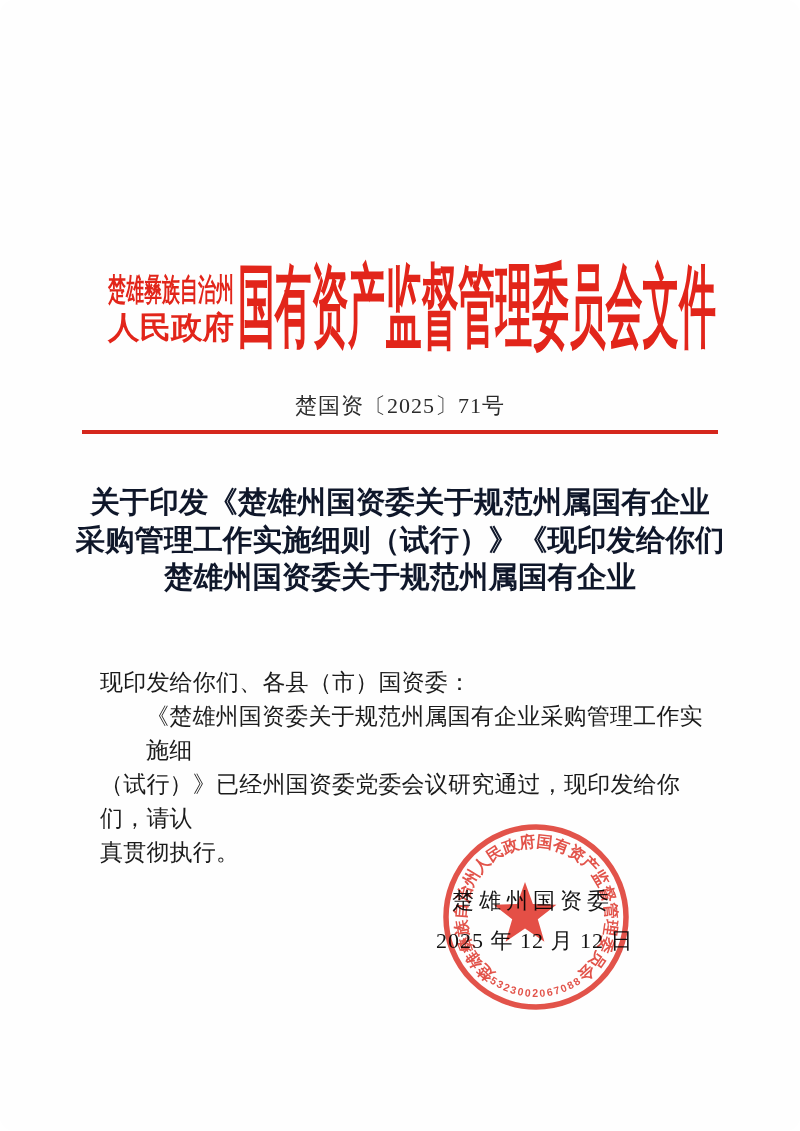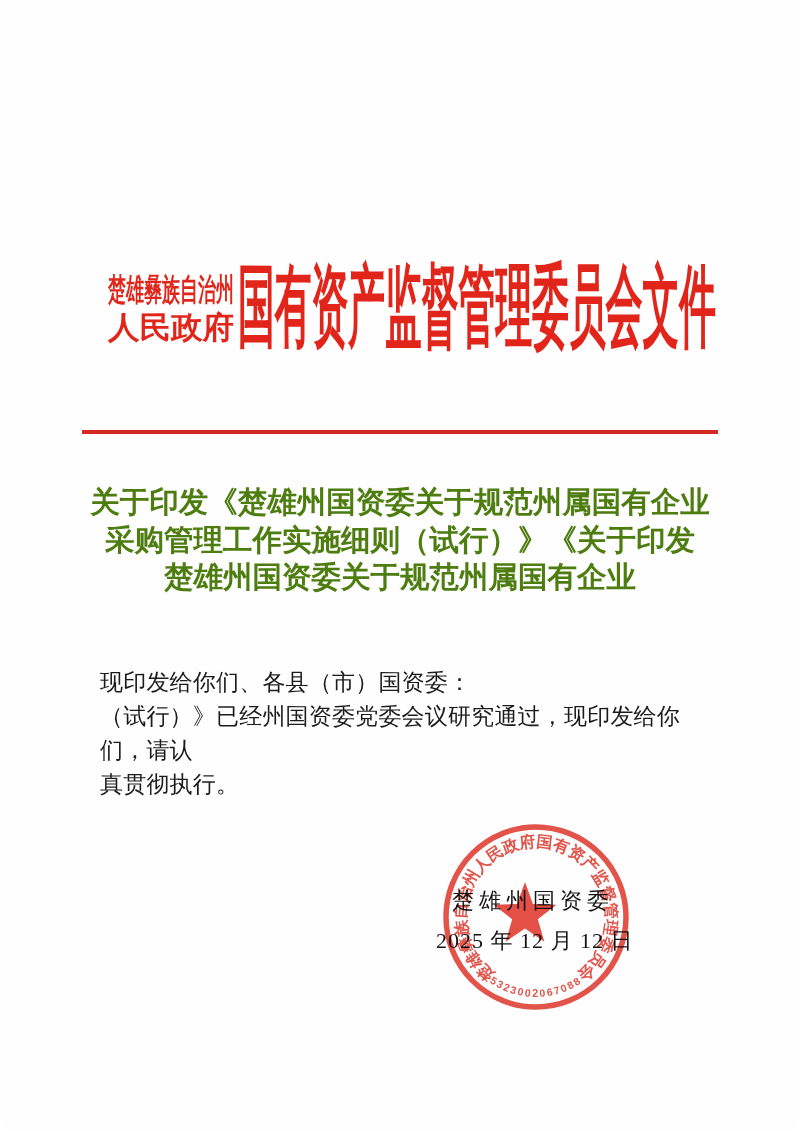--- a/index.html
+++ b/index.html
@@ -15,21 +15,21 @@
   
   .doc-number{
     position:absolute;left:0;top:391px;width:100%;text-align:center;
     font-size:22px;letter-spacing:1px;color:#2b2b2b;
   }
   
   .red-rule{position:absolute;left:82px;top:430px;width:636px;height:4px;background:#d5271d;}
   
   .doc-title{
     position:absolute;left:50px;top:484px;width:700px;text-align:center;
-    font-weight:bold;font-size:29.5px;line-height:37.6px;color:#4d7c0f;
+    font-weight:bold;font-size:29.5px;line-height:37.6px;color:#0f172a;
   }
   
   .doc-body{
     position:absolute;left:100px;top:666px;width:618px;
     font-size:23px;line-height:34px;color:#1b1b1b;letter-spacing:0.2px;
   }
   .doc-body .indent{padding-left:46px;}
   
   .sig-org{
     position:absolute;left:452px;top:886px;font-size:22px;letter-spacing:5px;color:#141414;
@@ -53,31 +53,33 @@
 <body>
 
 <div class="page">
 
   <svg class="banner" viewBox="0 0 620 104" xmlns="http://www.w3.org/2000/svg">
     <text class="hdr-small" x="8" y="50" textLength="126" lengthAdjust="spacingAndGlyphs">楚雄彝族自治州</text>
     <text class="hdr-small" x="8" y="88" textLength="126" lengthAdjust="spacingAndGlyphs">人民政府</text>
     <text class="hdr-big" x="138" y="87" textLength="478" lengthAdjust="spacingAndGlyphs">国有资产监督管理委员会文件</text>
   </svg>
 
+  <div class="doc-number">楚国资〔2025〕71号</div>
 
   <div class="red-rule"></div>
 
   <div class="doc-title">
     <div>关于印发《楚雄州国资委关于规范州属国有企业</div>
-    <div>采购管理工作实施细则（试行）》《关于印发</div>
+    <div>采购管理工作实施细则（试行）》《现印发给你们</div>
     <div>楚雄州国资委关于规范州属国有企业</div>
   </div>
 
   <div class="doc-body">
     <div>现印发给你们、各县（市）国资委：</div>
+    <div class="indent">《楚雄州国资委关于规范州属国有企业采购管理工作实施细</div>
     <div>（试行）》已经州国资委党委会议研究通过，现印发给你们，请认</div>
     <div>真贯彻执行。</div>
   </div>
 
   <div class="sig-org">楚雄州国资委</div>
   <div class="sig-date">2025 年 12 月 12 日</div>
 
   <svg class="seal" viewBox="0 0 200 200" xmlns="http://www.w3.org/2000/svg">
     <circle class="ring" cx="100" cy="100" r="90"></circle>
     <defs>

